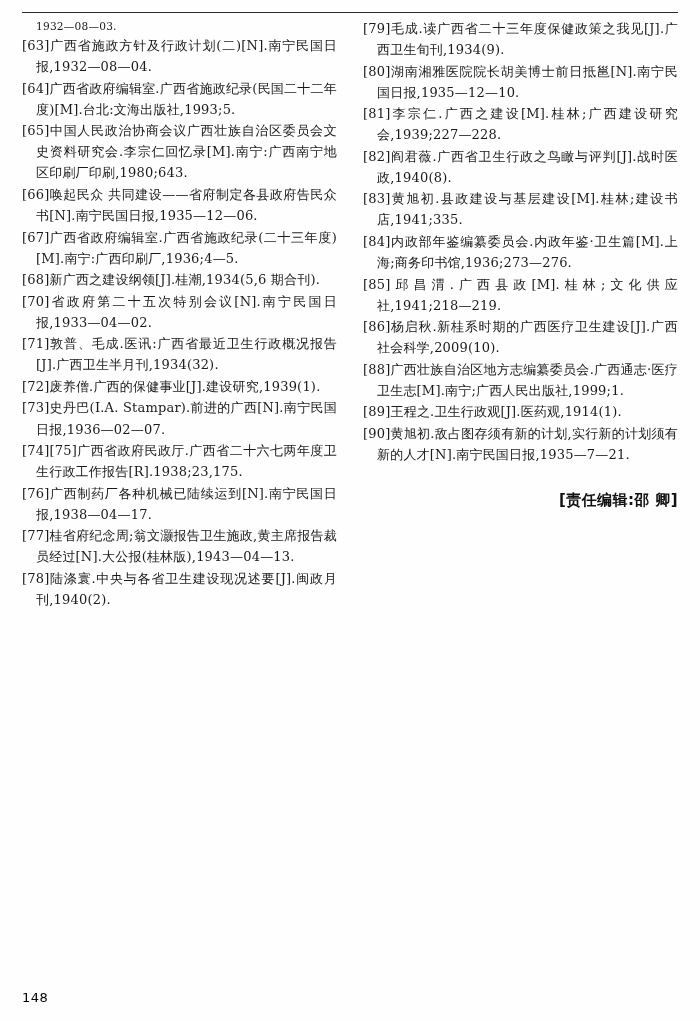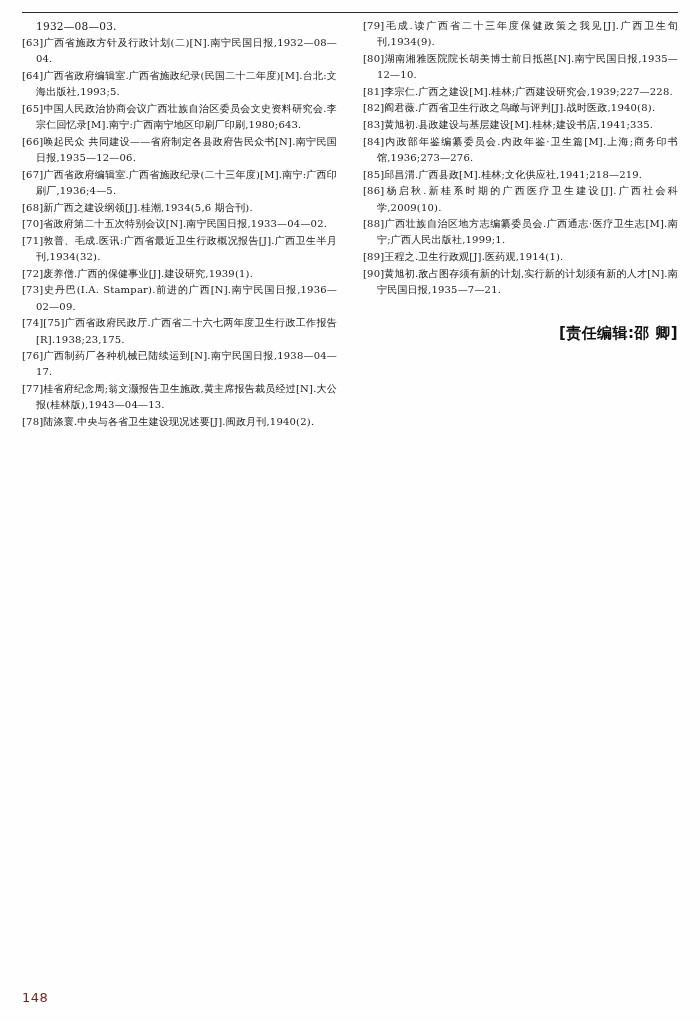--- a/index.html
+++ b/index.html
@@ -44,21 +44,21 @@
     display: flex;
     gap: 26px;
     align-items: flex-start;
   }
 
   .col {
     width: 315px;
   }
 
   .ref {
-    font-size: 10px;
+    font-size: 13px;
     line-height: 1.62;
     text-align: justify;
     text-justify: inter-ideograph;
     letter-spacing: 0.2px;
     margin-bottom: 0.5px;
     padding-left: 0;
     text-indent: 0;
   }
   .ref .body {
     display: block;
@@ -82,21 +82,21 @@
     letter-spacing: 0.4px;
     color: #111;
   }
 
   .page-number {
     position: absolute;
     left: 22px;
     bottom: 16px;
     font-size: 13px;
     font-family: "DejaVu Sans", "Liberation Sans", sans-serif;
-    color: #7f1d1d;
+    color: #000000;
     letter-spacing: 0.5px;
     text-align: right;
   }
 </style>
 </head>
 <body>
 
 <div class="page">
 
   <div class="rule-top"></div>
@@ -127,21 +127,21 @@
       <div class="ref">
           <span class="body">[70]省政府第二十五次特别会议[N].南宁民国日报,1933—04—02.</span>
         </div>
       <div class="ref">
           <span class="body">[71]敦普、毛成.医讯:广西省最近卫生行政概况报告[J].广西卫生半月刊,1934(32).</span>
         </div>
       <div class="ref">
           <span class="body">[72]废养僧.广西的保健事业[J].建设研究,1939(1).</span>
         </div>
       <div class="ref">
-          <span class="body">[73]史丹巴(I.A. Stampar).前进的广西[N].南宁民国日报,1936—02—09.</span>
+          <span class="body">[73]史丹巴(I.A. Stampar).前进的广西[N].南宁民国日报,1936—02—07.</span>
         </div>
       <div class="ref">
           <span class="body">[74][75]广西省政府民政厅.广西省二十六七两年度卫生行政工作报告[R].1938;23,175.</span>
         </div>
       <div class="ref">
           <span class="body">[76]广西制药厂各种机械已陆续运到[N].南宁民国日报,1938—04—17.</span>
         </div>
       <div class="ref">
           <span class="body">[77]桂省府纪念周;翁文灏报告卫生施政,黄主席报告裁员经过[N].大公报(桂林版),1943—04—13.</span>
         </div>

